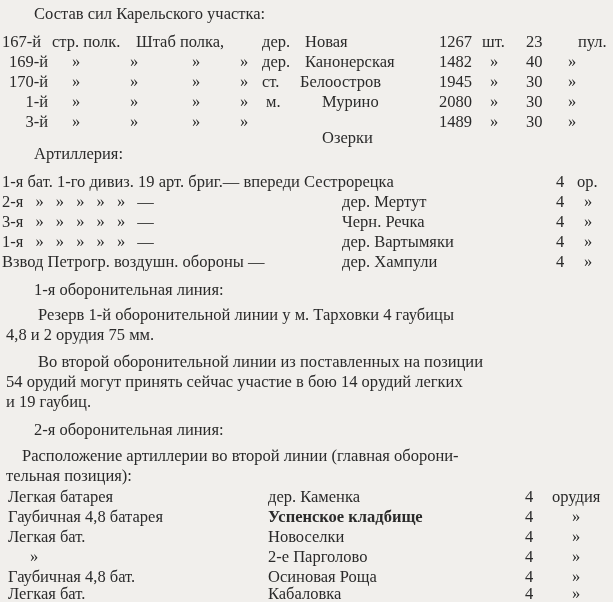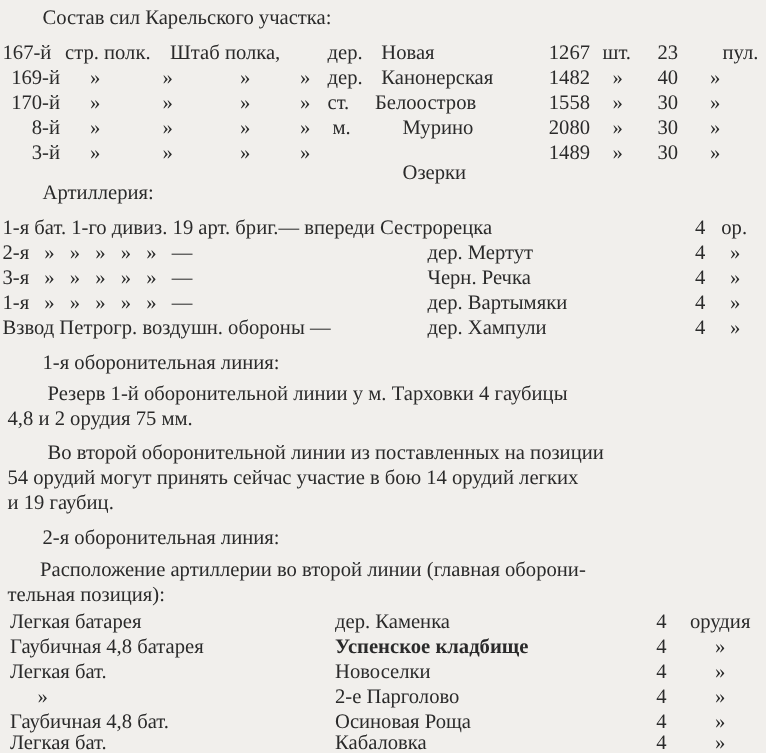--- a/index.html
+++ b/index.html
@@ -38,26 +38,26 @@
   <div class="c" style="left:526px;top:52px;">40</div>
   <div class="c" style="left:568px;top:52px;">»</div>
 
   <div class="c r" style="left:0;width:48px;top:72px;">170-й</div>
   <div class="c" style="left:72px;top:72px;">»</div>
   <div class="c" style="left:130px;top:72px;">»</div>
   <div class="c" style="left:192px;top:72px;">»</div>
   <div class="c" style="left:240px;top:72px;">»</div>
   <div class="c" style="left:262px;top:72px;">ст.</div>
   <div class="c" style="left:300px;top:72px;">Белоостров</div>
-  <div class="c r" style="left:420px;width:52px;top:72px;">1558</div>
+  <div class="c r" style="left:420px;width:52px;top:72px;">1945</div>
   <div class="c" style="left:490px;top:72px;">»</div>
   <div class="c" style="left:526px;top:72px;">30</div>
   <div class="c" style="left:568px;top:72px;">»</div>
 
-  <div class="c r" style="left:0;width:48px;top:92px;">8-й</div>
+  <div class="c r" style="left:0;width:48px;top:92px;">1-й</div>
   <div class="c" style="left:72px;top:92px;">»</div>
   <div class="c" style="left:130px;top:92px;">»</div>
   <div class="c" style="left:192px;top:92px;">»</div>
   <div class="c" style="left:240px;top:92px;">»</div>
   <div class="c" style="left:266px;top:92px;">м.</div>
   <div class="c" style="left:322px;top:92px;">Мурино</div>
   <div class="c r" style="left:420px;width:52px;top:92px;">2080</div>
   <div class="c" style="left:490px;top:92px;">»</div>
   <div class="c" style="left:526px;top:92px;">30</div>
   <div class="c" style="left:568px;top:92px;">»</div>
@@ -102,21 +102,21 @@
 </div>
 
 <div class="ln" style="left:34px;top:280px;">1-я оборонительная линия:</div>
 <div class="ln" style="left:38px;top:305px;">Резерв 1-й оборонительной линии у м. Тарховки 4 гаубицы</div>
 <div class="ln" style="left:6px;top:325px;">4,8 и 2 орудия 75 мм.</div>
 <div class="ln" style="left:38px;top:352px;">Во второй оборонительной линии из поставленных на позиции</div>
 <div class="ln" style="left:6px;top:372px;">54 орудий могут принять сейчас участие в бою 14 орудий легких</div>
 <div class="ln" style="left:6px;top:392px;">и 19 гаубиц.</div>
 
 <div class="ln" style="left:34px;top:420px;">2-я оборонительная линия:</div>
-<div class="ln" style="left:32px;top:446px;">Расположение артиллерии во второй линии (главная оборони-</div>
+<div class="ln" style="left:22px;top:446px;">Расположение артиллерии во второй линии (главная оборони-</div>
 <div class="ln" style="left:6px;top:466px;">тельная позиция):</div>
 
 <div>
   <div class="c" style="left:8px;top:487px;">Легкая батарея</div>
   <div class="c" style="left:268px;top:487px;">дер. Каменка</div>
   <div class="c" style="left:525px;top:487px;">4</div>
   <div class="c" style="left:552px;top:487px;">орудия</div>
 
   <div class="c" style="left:8px;top:507px;">Гаубичная 4,8 батарея</div>
   <div class="c" style="left:268px;top:507px;font-weight:bold;">Успенское кладбище</div>

